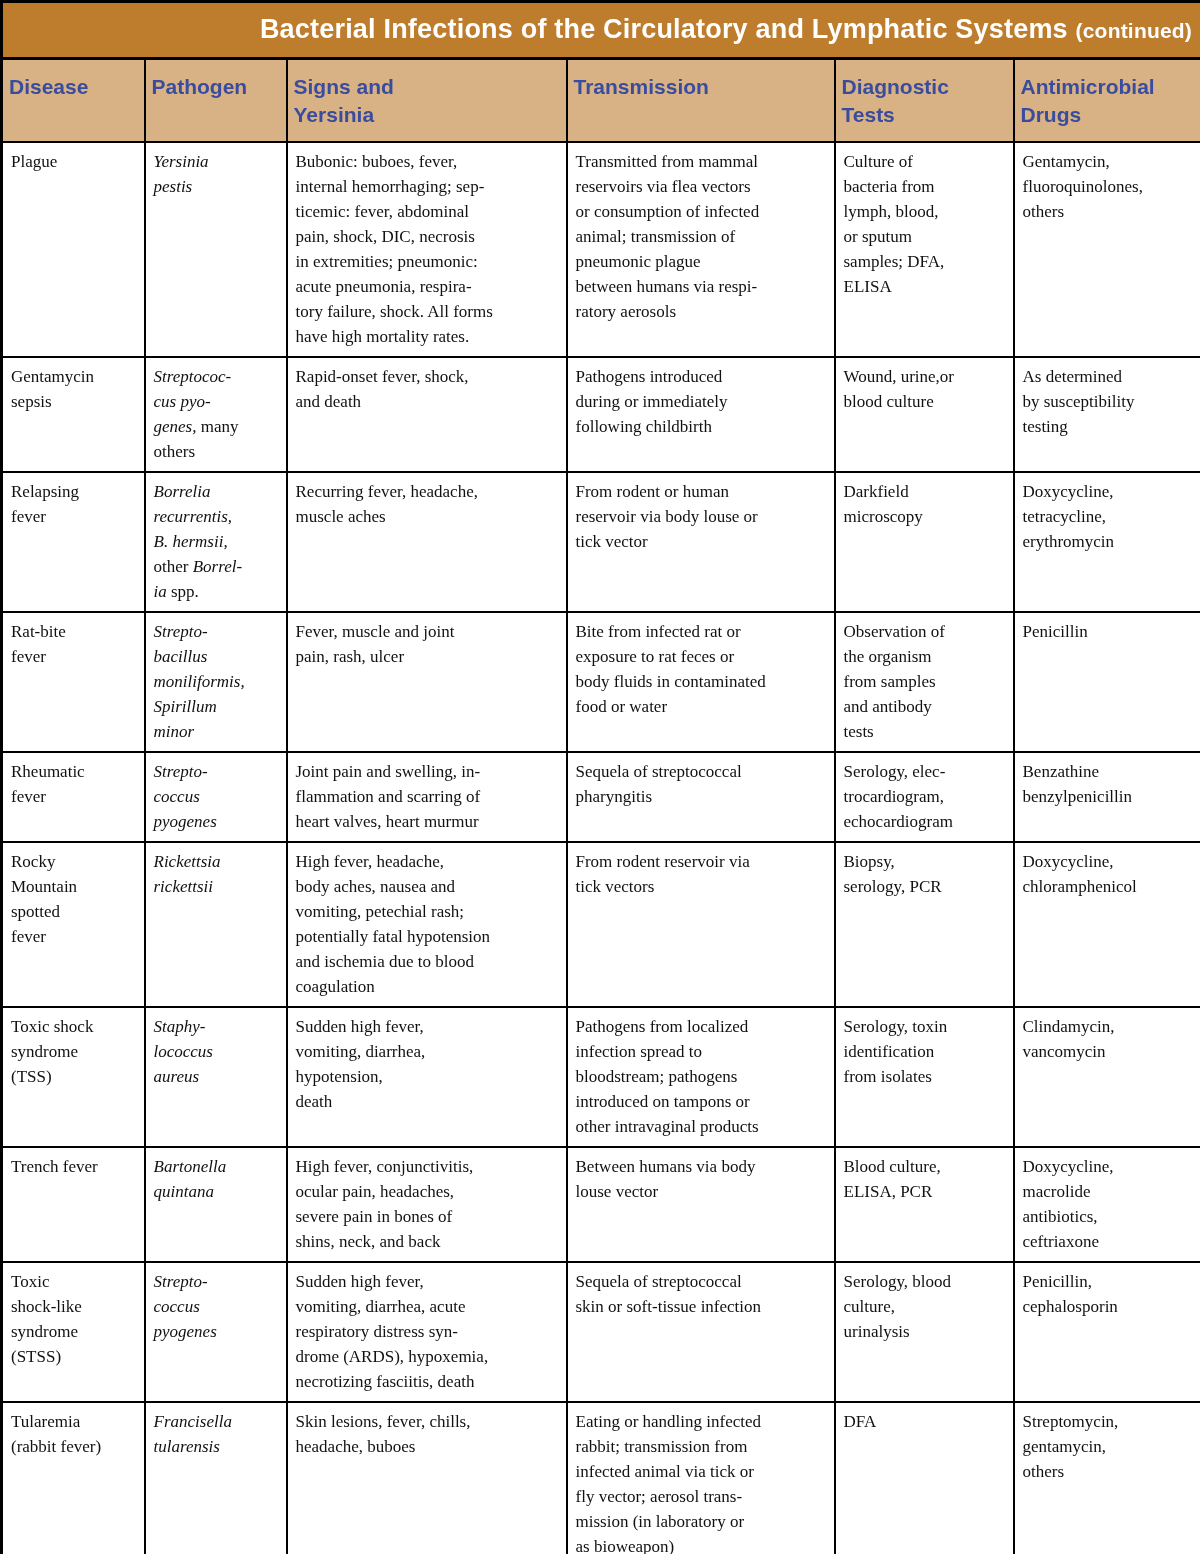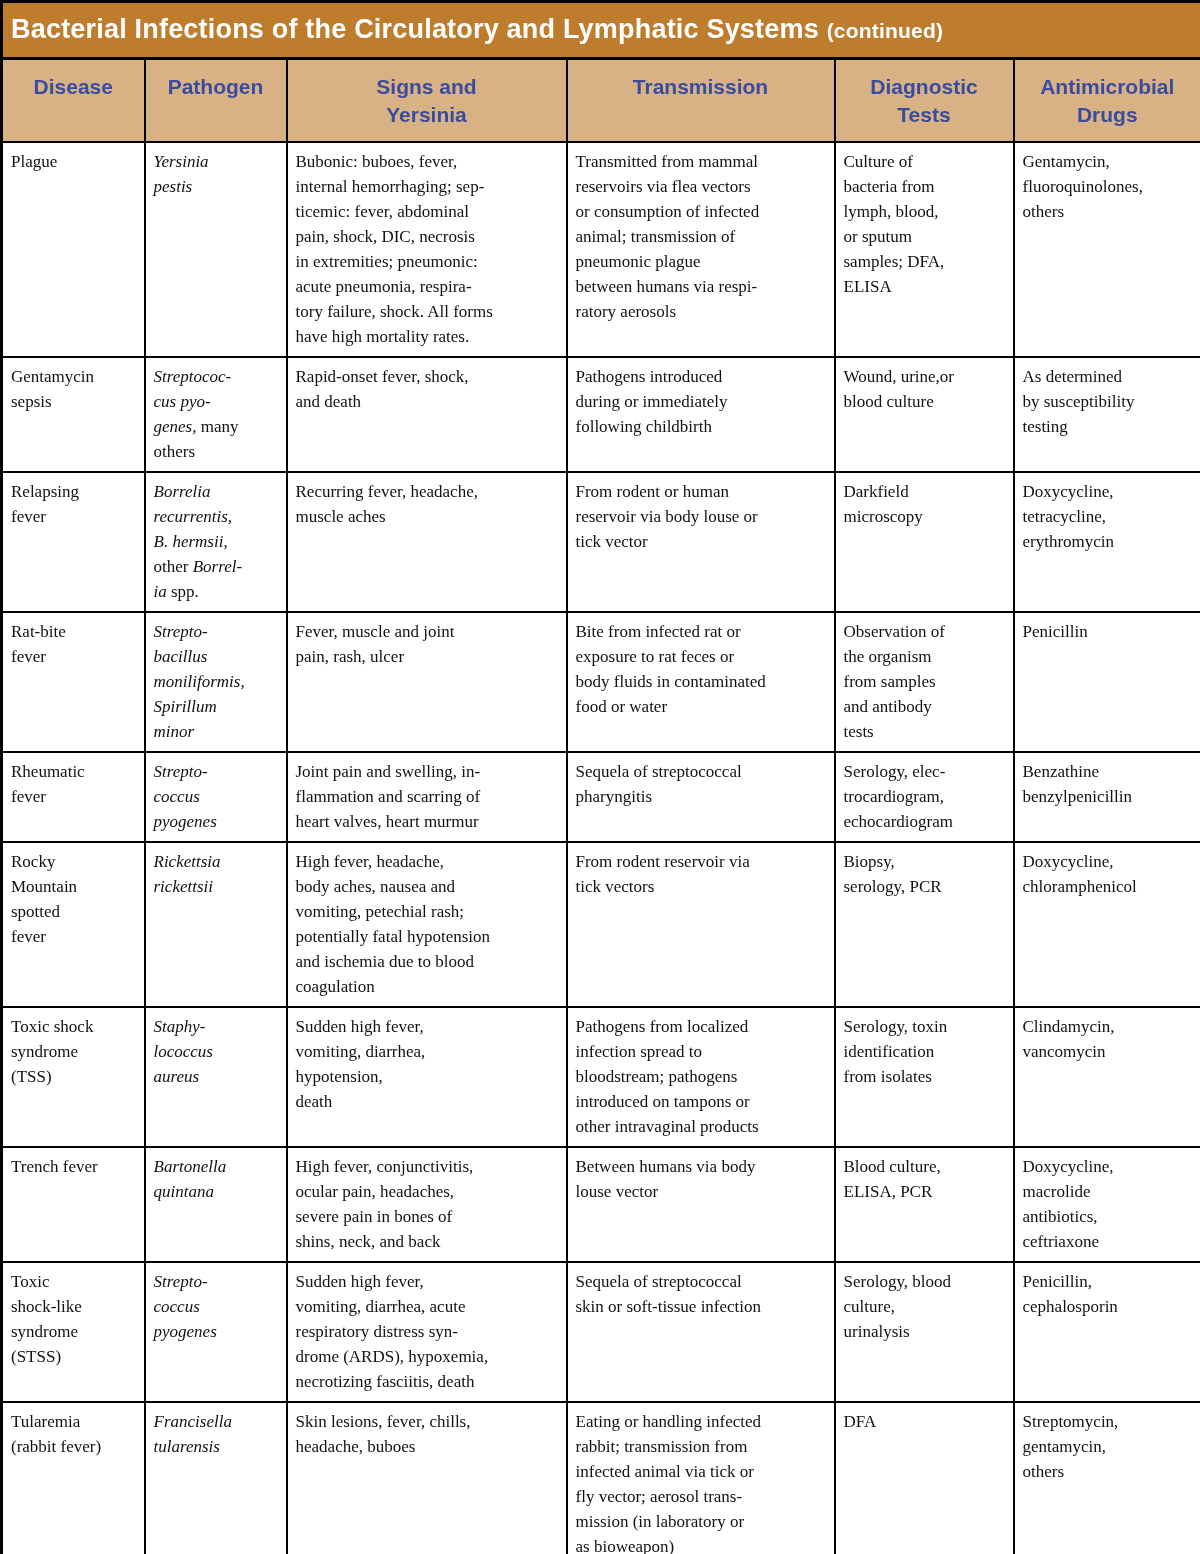--- a/index.html
+++ b/index.html
@@ -25,38 +25,38 @@
   }
   col.c1{width:143px;}
   col.c2{width:142px;}
   col.c3{width:280px;}
   col.c4{width:268px;}
   col.c5{width:179px;}
   col.c6{width:188px;}
   .title-cell{
     background:var(--title-bar-bg);
     color:var(--title-text);
-    text-align:left;
+    text-align:right;
     font-weight:bold;
     font-size:27px;
     padding:11px 8px 12px 8px;
     border:3px solid var(--border-color);
     letter-spacing:.2px;
   }
   .title-suffix{
     font-size:21px;
     font-weight:bold;
   }
   th.header-cell{
     background:var(--header-bg);
     color:var(--header-text);
     font-weight:bold;
     font-size:21px;
     line-height:28px;
-    text-align:center;
+    text-align:left;
     vertical-align:top;
     padding:13px 6px 12px 6px;
     border:2px solid var(--border-color);
     white-space:pre-line;
   }
   td.body-cell{
     background:var(--cell-bg);
     border:2px solid var(--border-color);
     vertical-align:top;
     font-size:17px;

